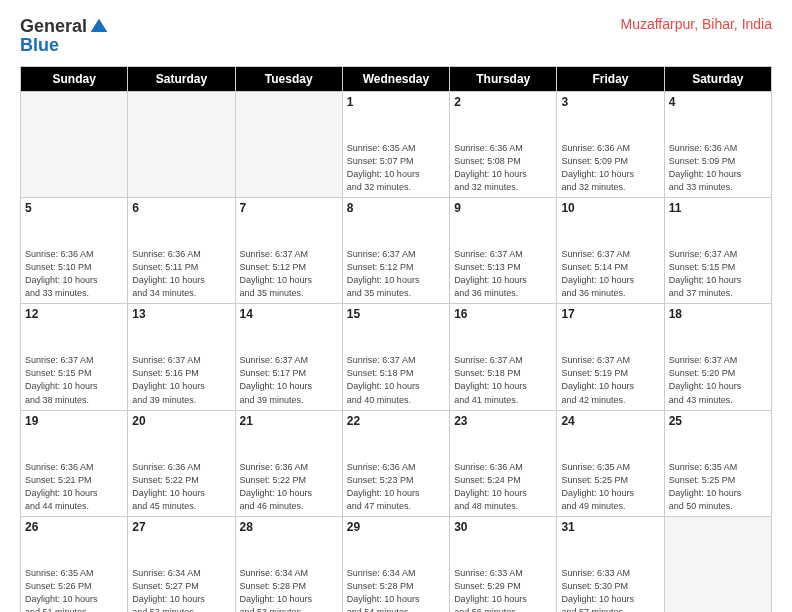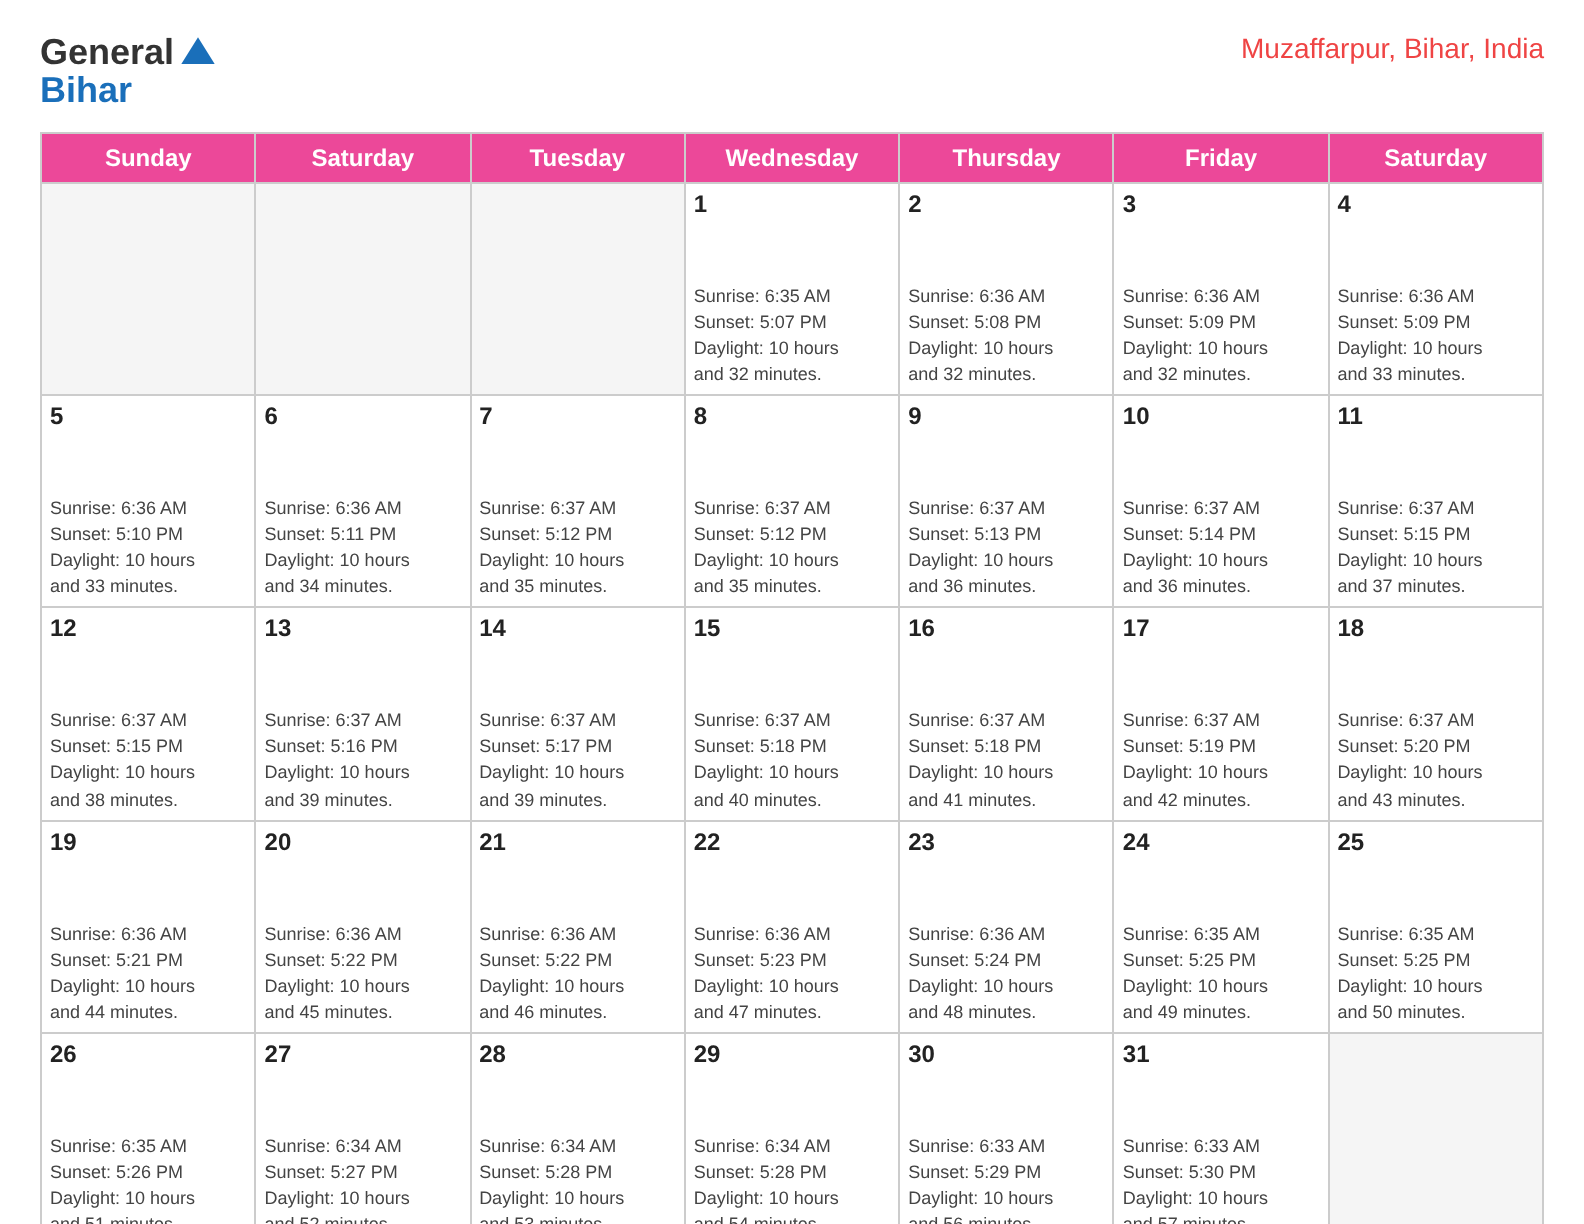--- a/index.html
+++ b/index.html
@@ -59,21 +59,21 @@
       color: #ef4444;
     }
     .calendar {
       flex: 1;
       border: 1px solid #ccc;
       border-collapse: collapse;
       width: 100%;
       table-layout: fixed;
     }
     .calendar th {
-      background-color: #ec4899;
+      background-color: #000000;
       color: #fff;
       text-align: center;
       font-size: 12px;
       font-weight: bold;
       padding: 5px 12px;
       border: 1px solid #ccc;
     }
     .calendar td {
       border: 1px solid #ccc;
       vertical-align: top;
@@ -104,21 +104,21 @@
 
 <div class="page">
   <div class="header">
     <div class="logo">
       <div class="logo-text">
         <span class="logo-general">General</span>
         <svg class="logo-icon" viewBox="0 0 24 24">
           <polygon points="12,2 22,18 2,18" fill="#1a6fba"></polygon>
         </svg>
       </div>
-      <span class="logo-blue" style="font-size:18px;font-weight:bold;margin-top:-2px;">Bihar</span>
+      <span class="logo-blue" style="font-size:18px;font-weight:bold;margin-top:-2px;">Blue</span>
     </div>
     <div class="title-block">
       <div class="location">Muzaffarpur, Bihar, India</div>
     </div>
   </div>
 
   <table class="calendar">
     <thead>
       <tr>
       <th>Sunday</th>

